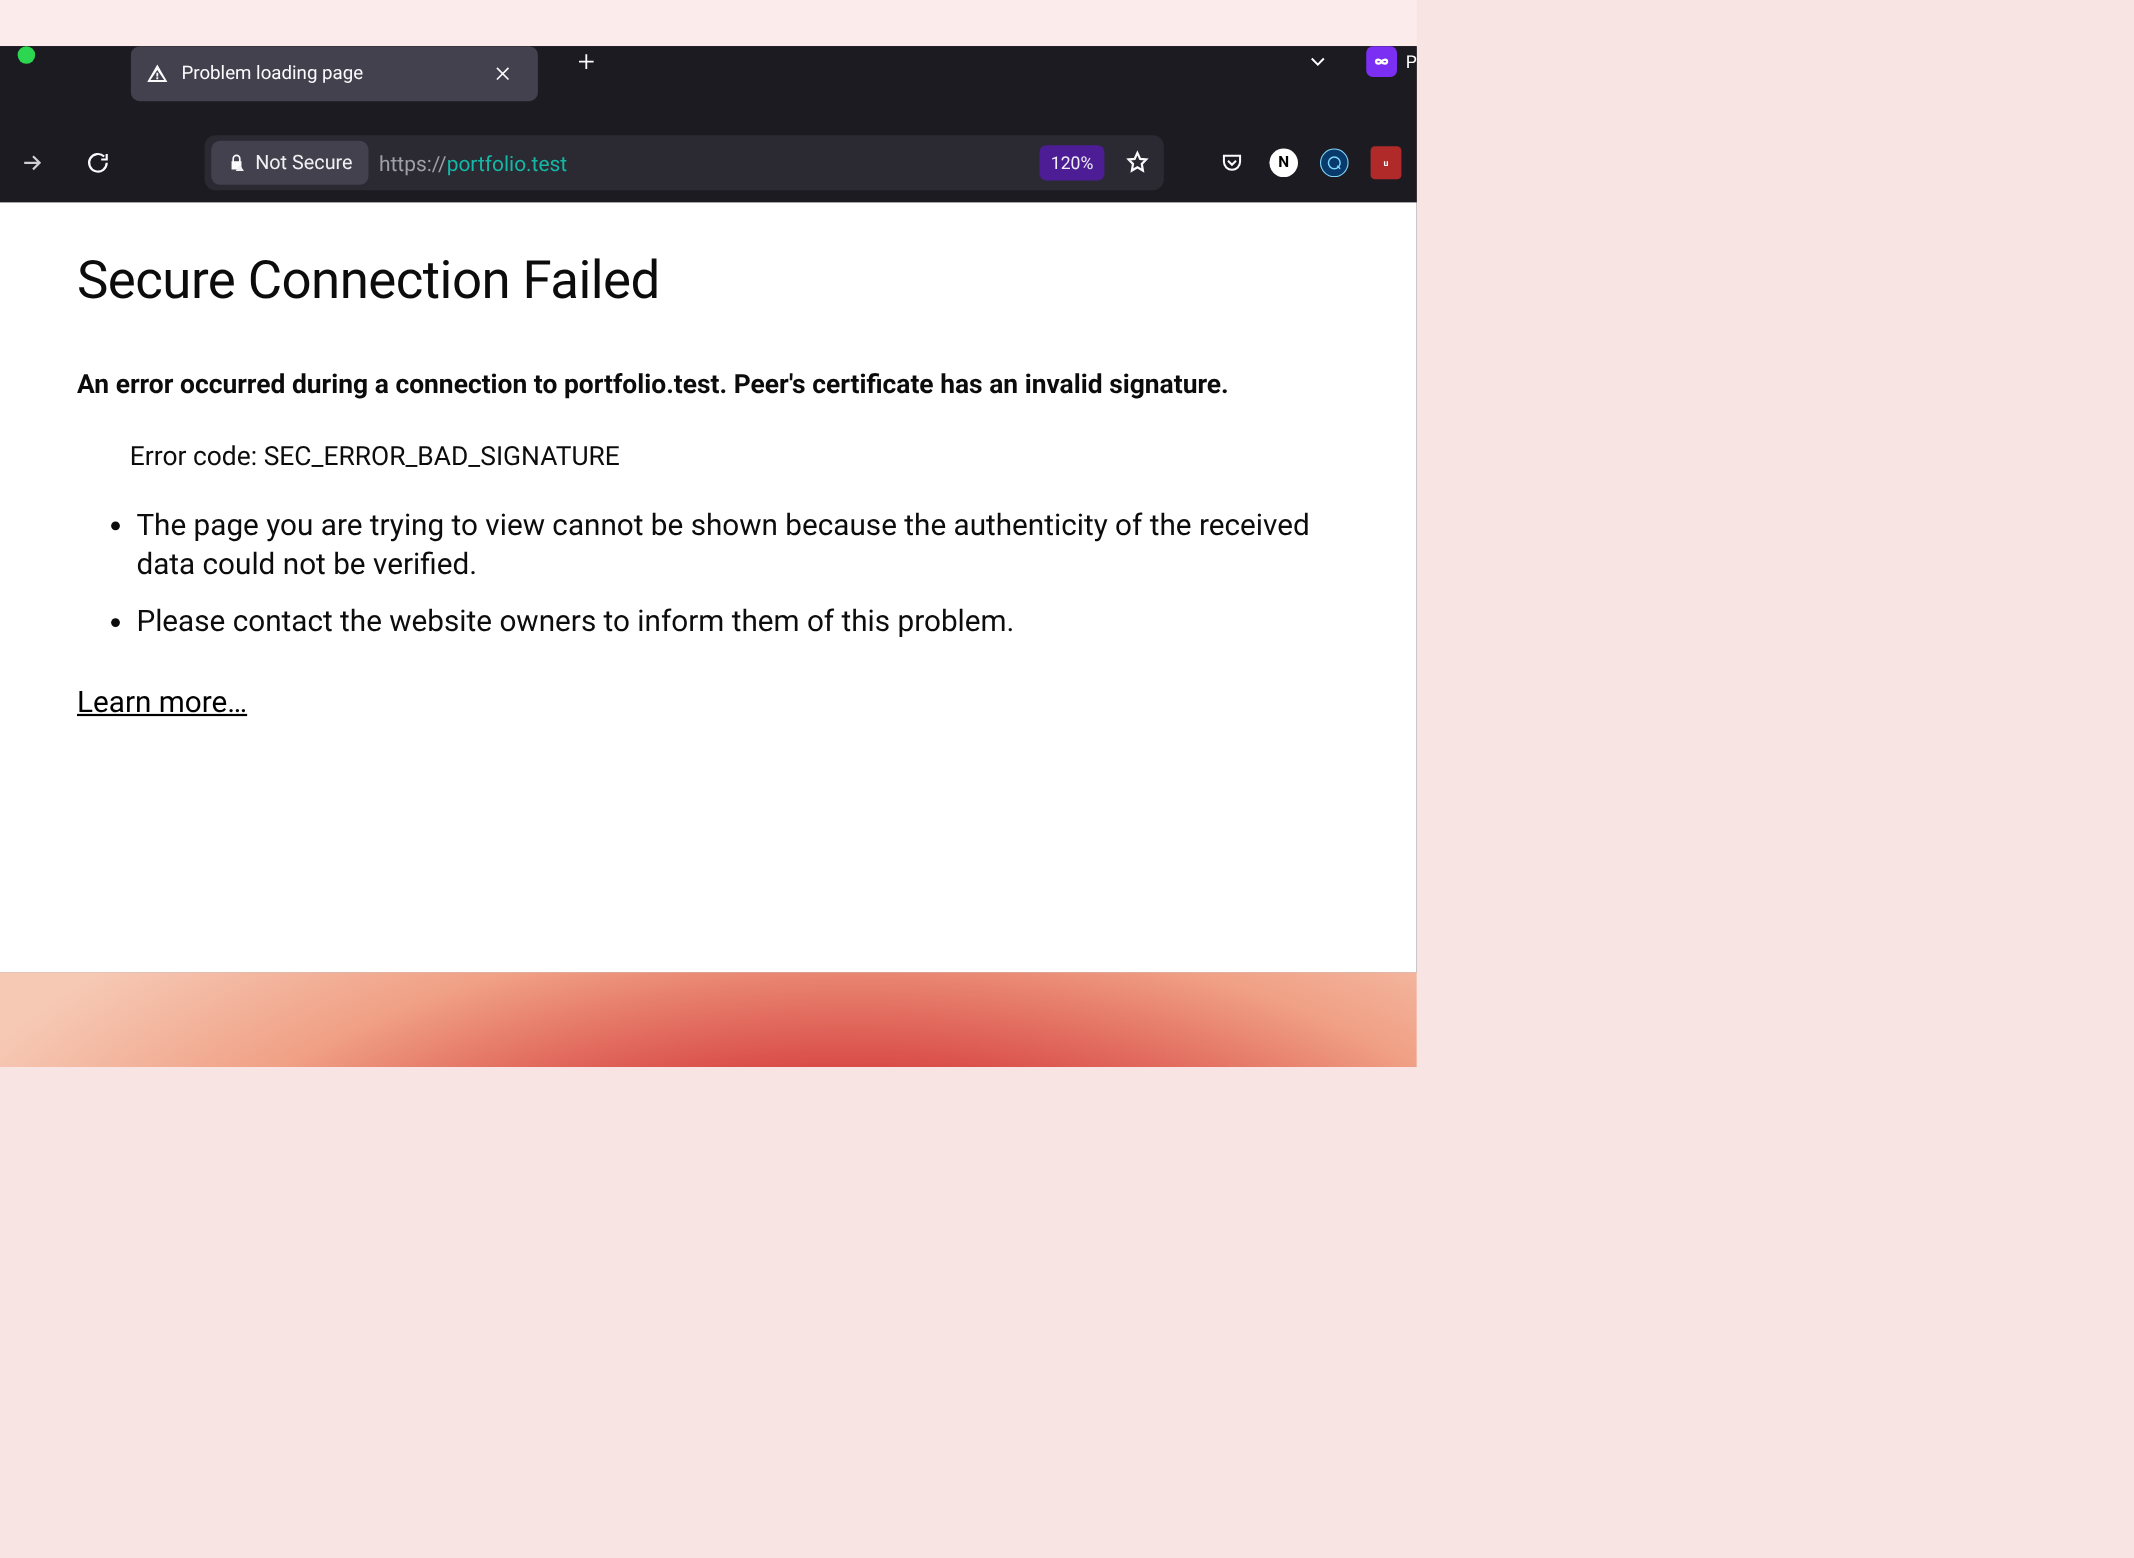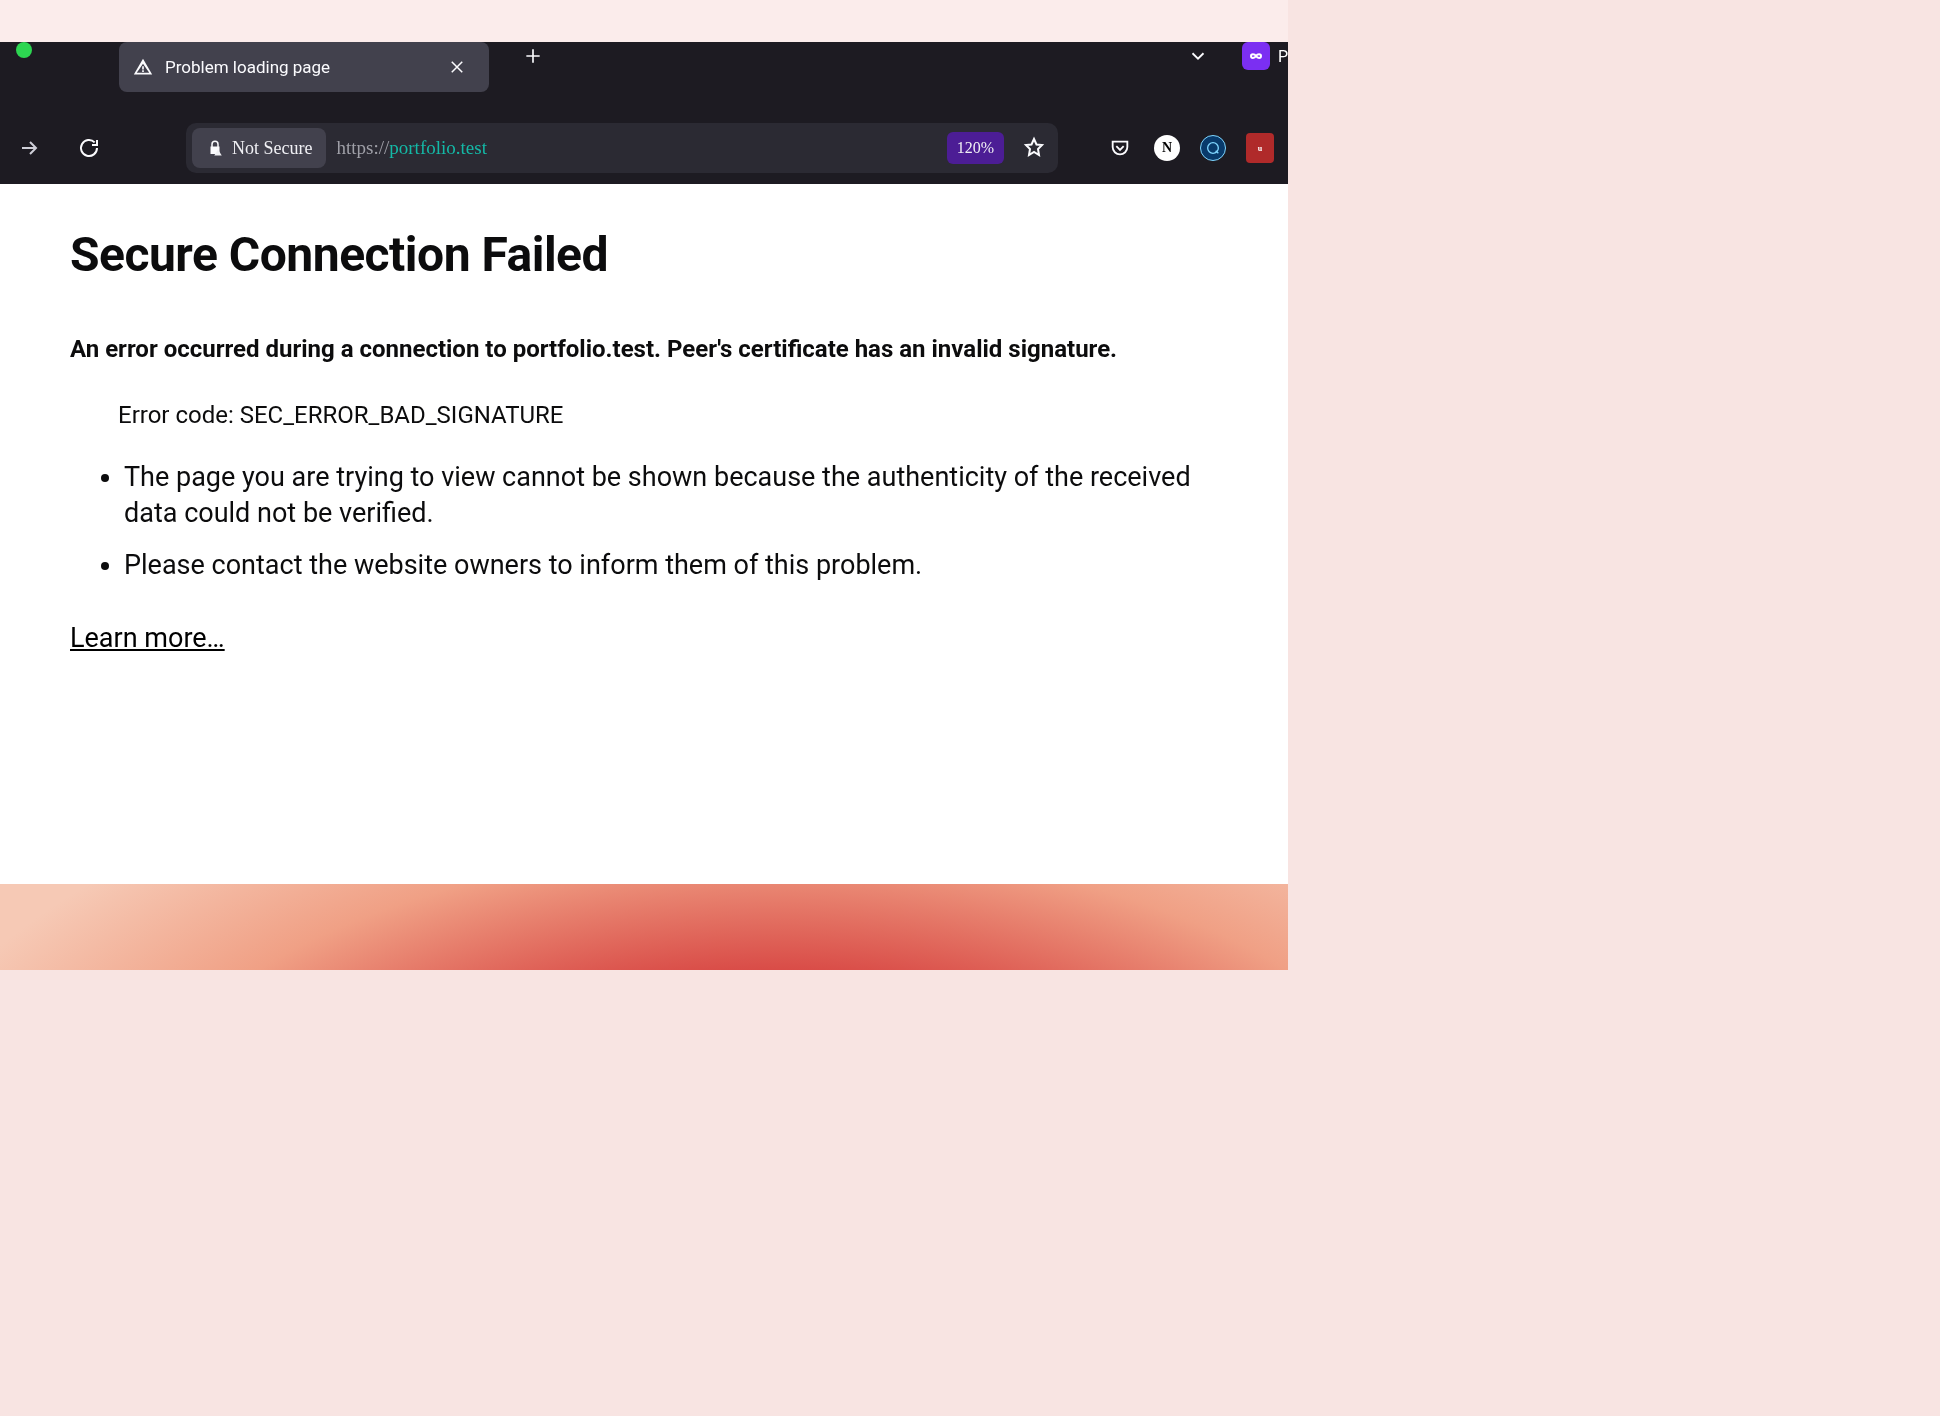--- a/index.html
+++ b/index.html
@@ -60,21 +60,20 @@
     }
     .profile-text{color:#fff;font-size:16px;margin-left:-22px;}
 
     
     .toolbar{
       display:flex;align-items:center;
       height:72px;
       padding:0 8px 0 8px;
       gap:18px;
       background:#1d1b22;
-      font-family:Liberation Serif, serif;
     }
     .nav-btn{
       width:42px;height:42px;border-radius:8px;
       display:flex;align-items:center;justify-content:center;
       background:transparent;border:0;color:#c9c9cf;cursor:pointer;
     }
     .urlbar{
       flex:1;
       height:50px;
       background:#2b2a33;
@@ -120,21 +119,21 @@
     .page{
       background:#ffffff;
       color:#0c0c0d;
       padding:42px 70px 8px 70px;
       height:700px;
       position:relative;
       overflow:hidden;
     }
     .page h1{
       font-size:48px;
-      font-weight:700;
+      font-weight:400;
       letter-spacing:-0.5px;
       margin-bottom:50px;
     }
     .page .msg{ font-size:24px; line-height:1.4; margin-bottom:34px;font-weight:bold; }
     .page .code{ font-size:24px; margin-bottom:30px;margin-left:48px; }
     .page ul{ padding-left:54px; }
     .page li{ font-size:27px; line-height:1.35; margin-bottom:16px; }
     .learn{
       display:inline-block;
       color:#000000;

